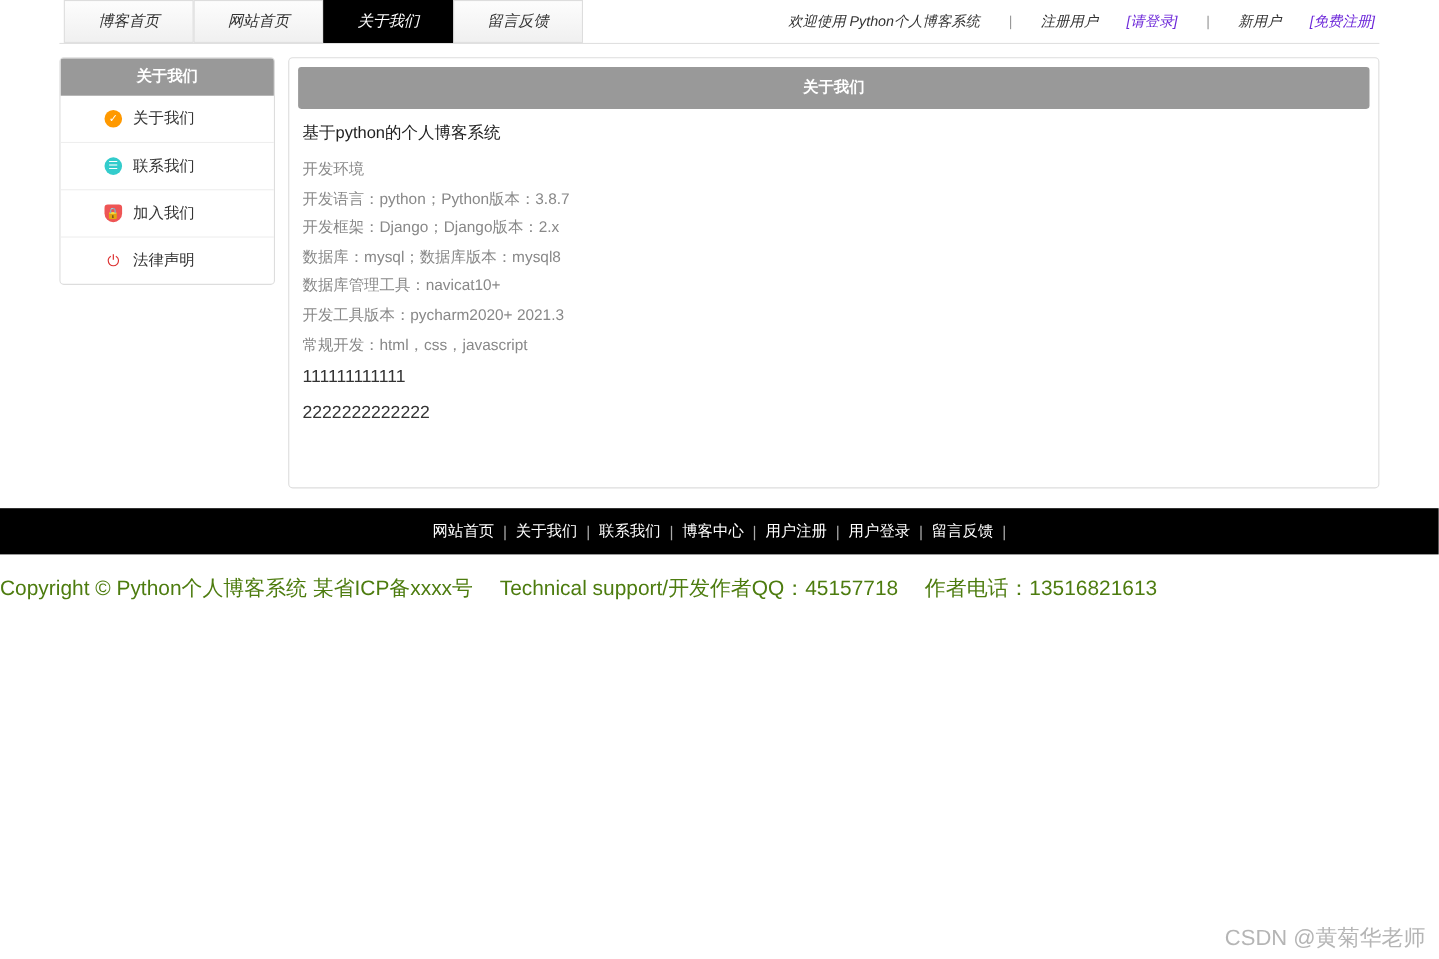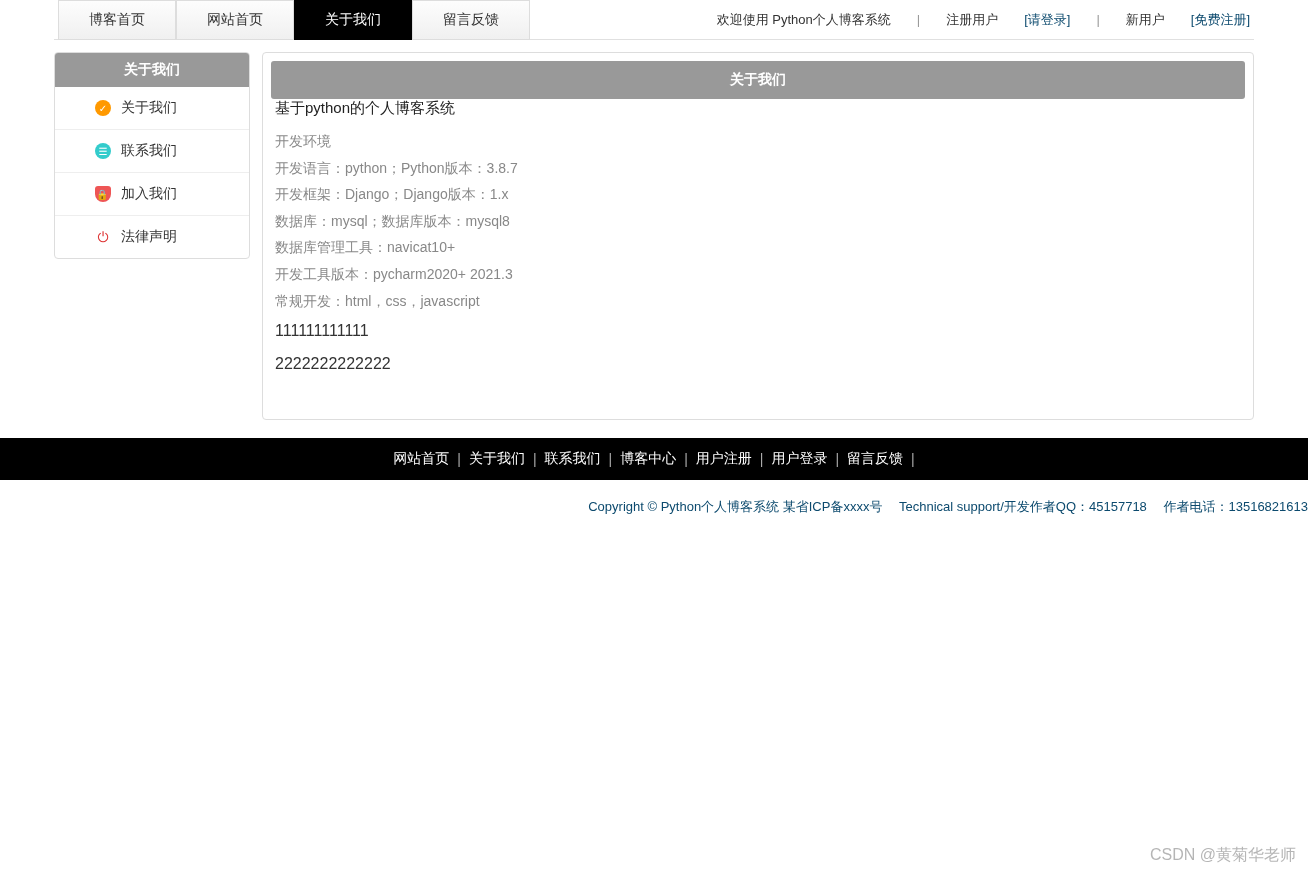--- a/index.html
+++ b/index.html
@@ -1,53 +1,53 @@
 <!DOCTYPE html>
 <html><head>
   <meta charset="utf-8">
   <style>
     * { margin: 0; padding: 0; box-sizing: border-box; }
     body { font-family: "Microsoft YaHei", Arial, sans-serif; font-size: 14px; background: #fff; }
     
     .container { width: 1200px; margin: 0 auto; }
     
-    .top-nav { display: flex; align-items: center; height: 40px; border-bottom: 1px solid #e0e0e0; padding: 0 4px; }
+    .top-nav { display: flex; height: 40px; border-bottom: 1px solid #e0e0e0; padding: 0 4px; font-style: italic; }
     .nav-tabs { display: flex; }
     .nav-tab { padding: 10px 30px; background: linear-gradient(#fdfdfd, #f0f0f0); border: 1px solid #ddd; font-size: 14px; color: #333; cursor: pointer; }
     .nav-tab.active { background: #000; color: #fff; border-color: #000; }
     .top-right { margin-left: auto; display: flex; align-items: center; gap: 26px; font-size: 13px; color: #333; }
     .top-right .sep { color: #999; }
-    .top-right .action-link { color: #0c4a6e; cursor: pointer; }
+    .top-right .action-link { color: #6d28d9; cursor: pointer; }
     
     .main-row { display: flex; gap: 12px; margin-top: 12px; align-items: flex-start; }
     
     .sidebar { width: 196px; border: 1px solid #ddd; border-radius: 4px; overflow: hidden; }
     .sidebar-header { background: #999; color: #fff; text-align: center; padding: 8px; font-size: 14px; font-weight: bold; }
     .sidebar-item { display: flex; align-items: center; gap: 10px; padding: 12px 40px; border-bottom: 1px solid #eee; cursor: pointer; color: #333; font-size: 14px; }
     .sidebar-item:last-child { border-bottom: none; }
     .side-icon { width: 16px; height: 16px; border-radius: 50%; display: inline-flex; align-items: center; justify-content: center; font-size: 10px; color: #fff; }
     .icon-orange { background: #f90; }
     .icon-cyan { background: #3cc; color: #fff; }
     .icon-red { background: #e55; border-radius: 3px 3px 50% 50%; }
     .icon-power { color: #d33; background: none; font-size: 14px; }
     
     .content { flex: 1; border: 1px solid #ddd; border-radius: 4px; padding: 8px 8px 40px 8px; }
     .content-header { background: #999; color: #fff; text-align: center; padding: 10px; font-size: 14px; font-weight: bold; border-radius: 3px; }
-    .content-body { padding: 0 4px; }
+    .content-body { padding: 12px 4px; }
     .content-title { font-size: 15px; color: #222; margin-bottom: 10px; }
     .content-line { color: #888; font-size: 14px; line-height: 1.9; }
     .content-plain { color: #333; font-size: 16px; line-height: 1.9; margin-top: 2px; }
     
     .footer-dark { background: #000; margin-top: 18px; }
     .footer-links { display: flex; justify-content: center; align-items: center; gap: 8px; color: #fff; padding: 12px 0; font-size: 14px; }
     .footer-links .flink { cursor: pointer; }
     .footer-links .fsep { color: #aaa; }
-    .footer-copy { text-align: right; color: #0c4a6e; font-size: 13px; padding: 18px 0; }
+    .footer-copy { text-align: left; color: #4d7c0f; font-size: 19px; padding: 18px 0; }
     
-    .watermark { position: fixed; right: 12px; bottom: 6px; font-size: 16px; color: rgba(120,120,120,0.55); pointer-events: none; }
+    .watermark { position: fixed; right: 12px; bottom: 6px; font-size: 20px; color: rgba(120,120,120,0.55); pointer-events: none; }
   </style>
 </head>
 <body>
 
 <div class="container">
   <div class="top-nav">
     <div class="nav-tabs">
       <div class="nav-tab">博客首页</div>
       <div class="nav-tab">网站首页</div>
       <div class="nav-tab active">关于我们</div>
@@ -84,21 +84,21 @@
         <span>法律声明</span>
       </div>
     </div>
 
     <div class="content">
       <div class="content-header">关于我们</div>
       <div class="content-body">
         <div class="content-title">基于python的个人博客系统</div>
         <div class="content-line">开发环境</div>
         <div class="content-line">开发语言：python；Python版本：3.8.7</div>
-        <div class="content-line">开发框架：Django；Django版本：1.x</div>
+        <div class="content-line">开发框架：Django；Django版本：2.x</div>
         <div class="content-line">数据库：mysql；数据库版本：mysql8</div>
         <div class="content-line">数据库管理工具：navicat10+</div>
         <div class="content-line">开发工具版本：pycharm2020+ 2021.3</div>
         <div class="content-line">常规开发：html，css，javascript</div>
         <div class="content-plain">111111111111</div>
         <div class="content-plain">2222222222222</div>
       </div>
     </div>
   </div>
 </div>

